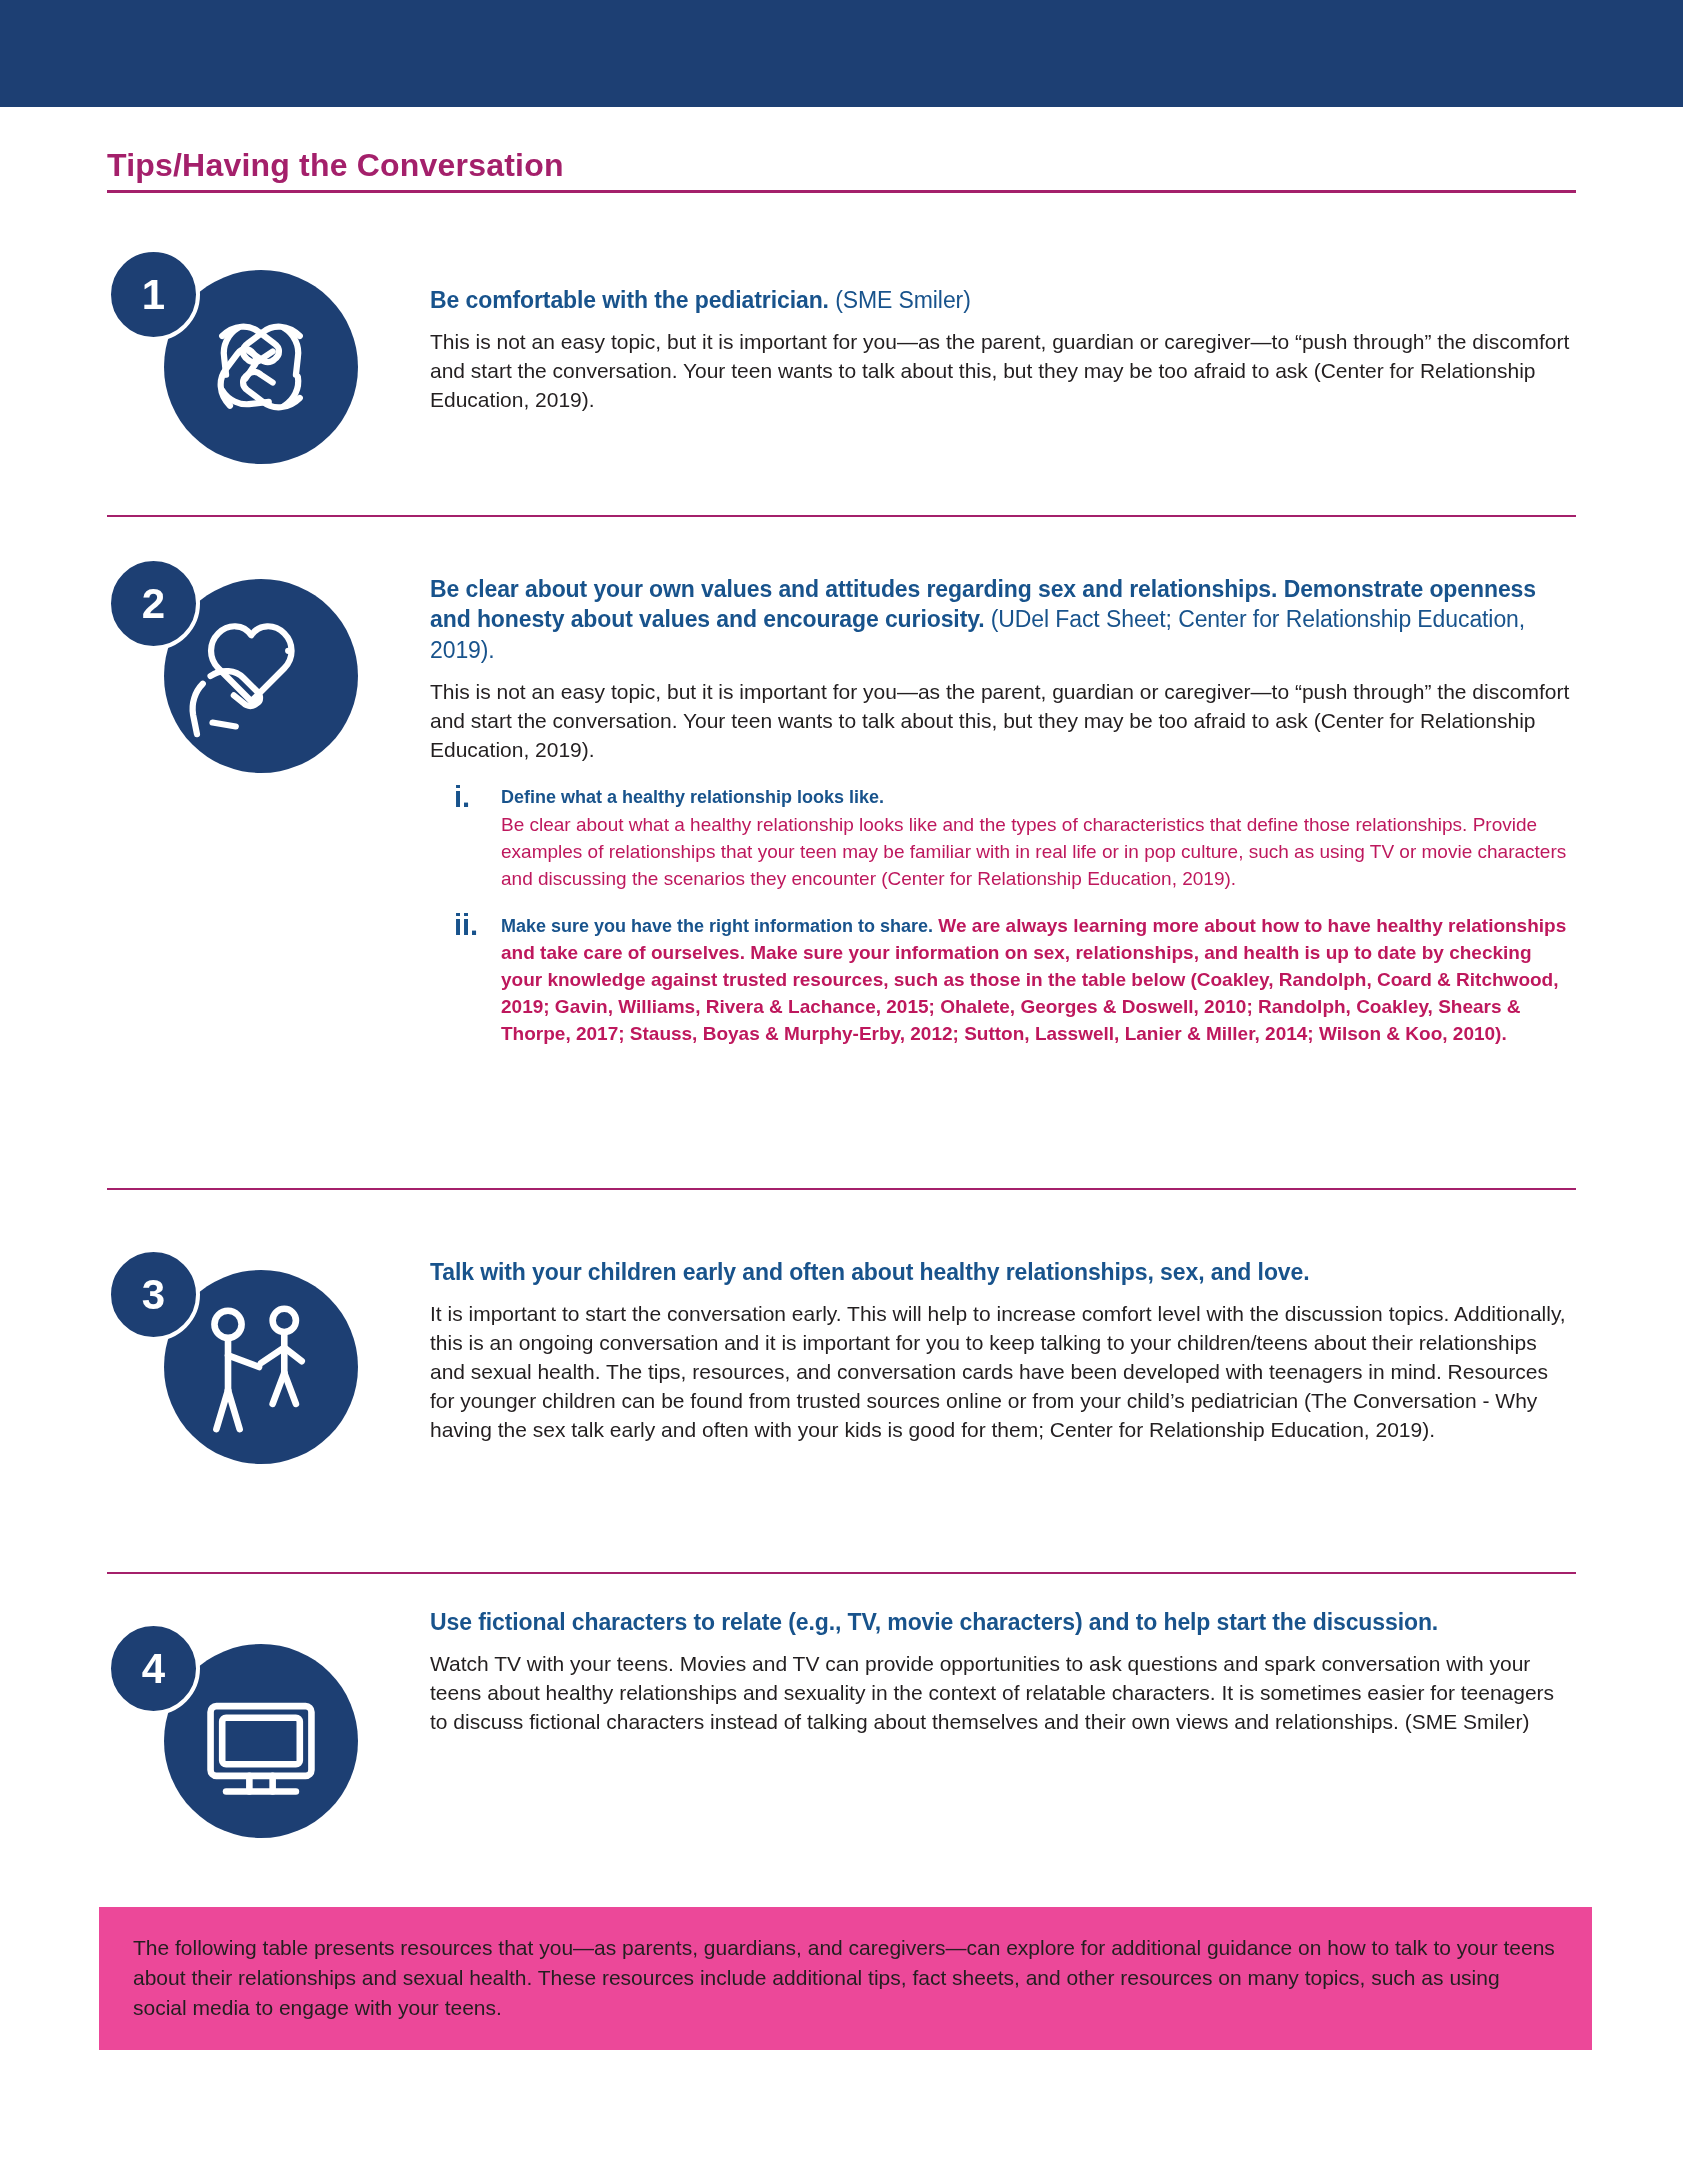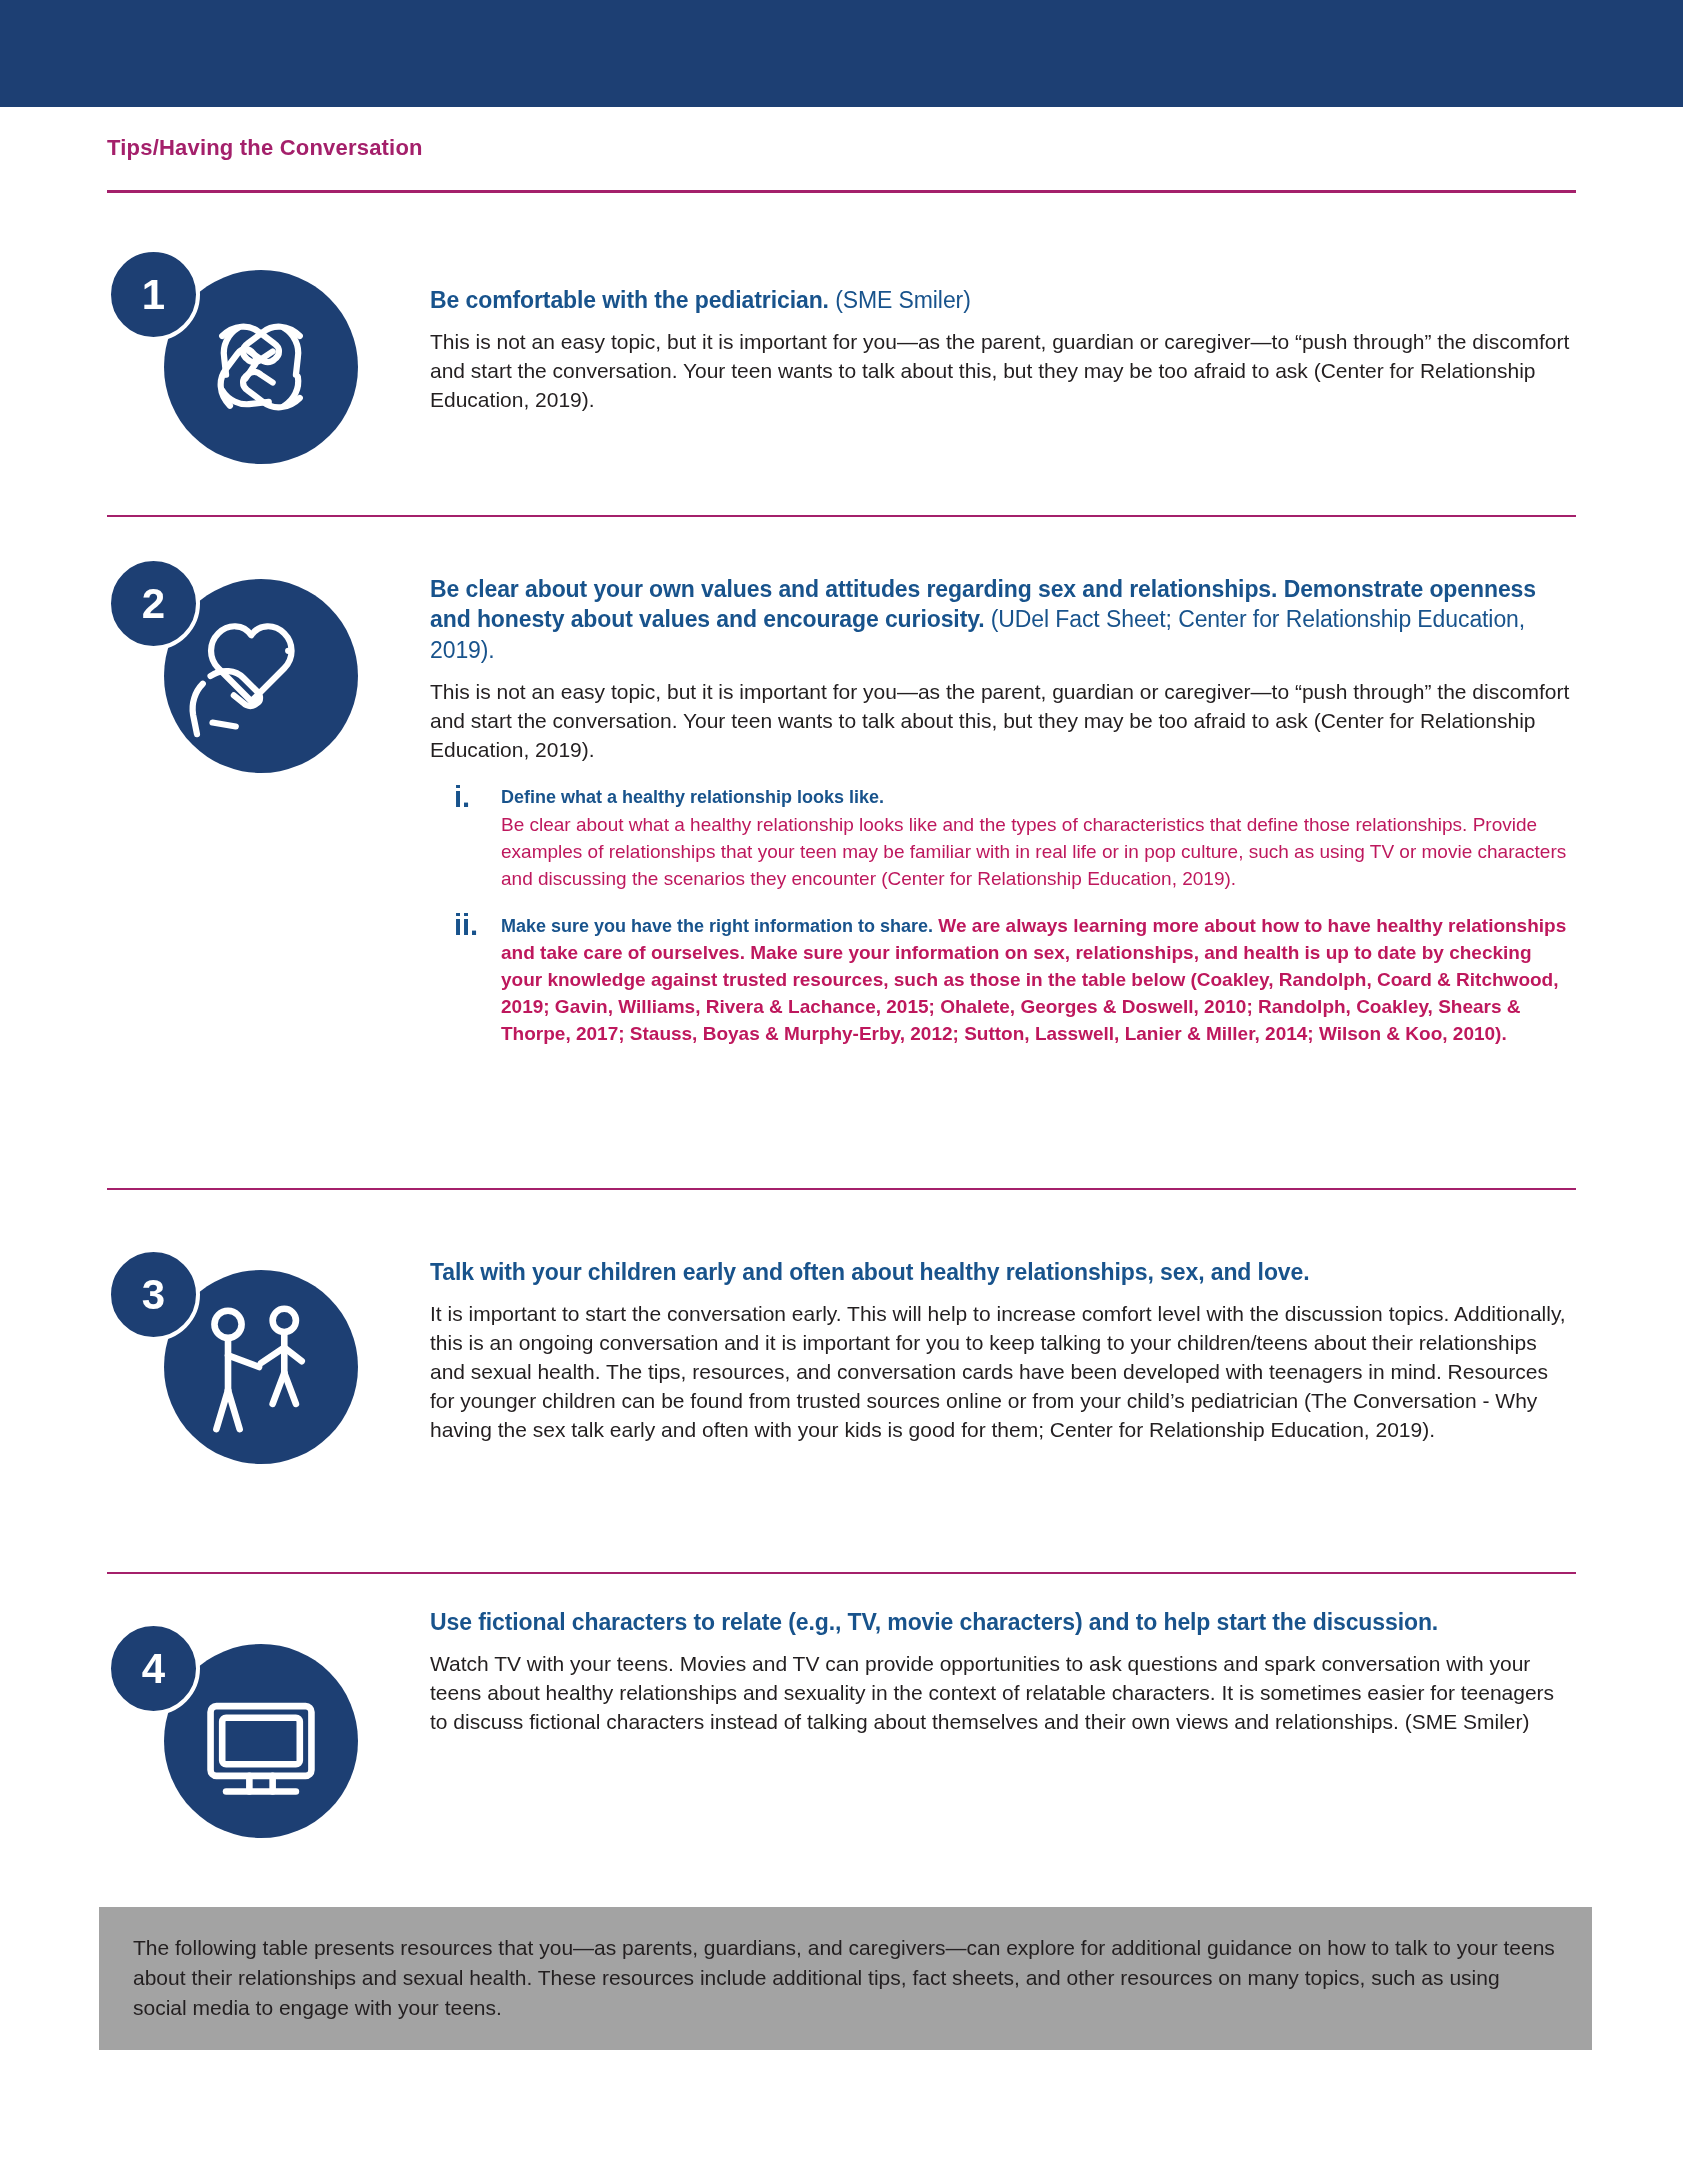--- a/index.html
+++ b/index.html
@@ -30,22 +30,22 @@
   }
   .content {
     position: absolute;
     top: 107px;
     left: 0;
     width: 1683px;
   }
   .title {
     position: absolute;
     left: 107px;
-    top: 28px;
-    font-size: 22px;
+    top: 40px;
+    font-size: 32px;
     font-weight: bold;
     color: #a4206b;
     letter-spacing: 0.2px;
   }
   .title-rule {
     position: absolute;
     left: 107px;
     top: 83px;
     width: 1469px;
     height: 3px;
@@ -149,21 +149,21 @@
   }
   .sub-inline .sub-body {
     display: inline;
     margin-top: 8px;
     font-weight: bold;
   }
   .callout {
     position: absolute;
     left: 99px;
     width: 1493px;
-    background: #a3a3a3;
+    background: #ec4899;
     box-sizing: border-box;
     padding: 26px 34px 28px 34px;
   }
   .callout p {
     margin: 0;
     font-size: 21px;
     line-height: 1.42;
     color: #231f20;
   }
 </style>

